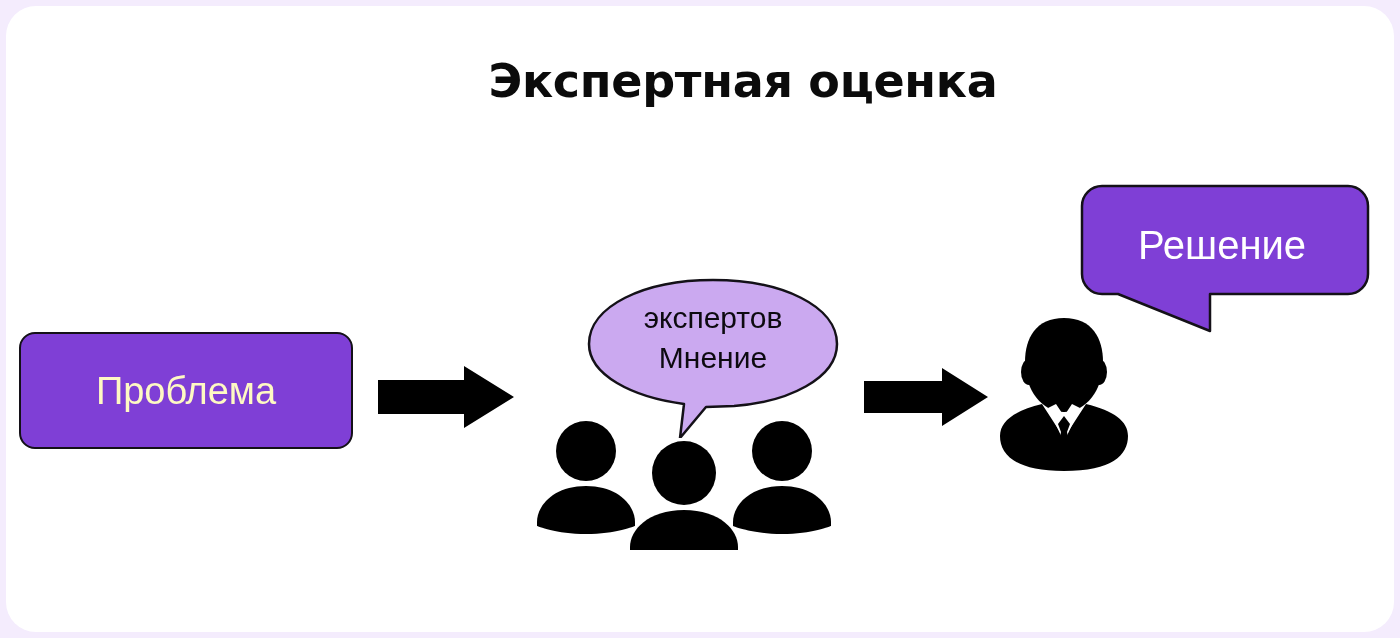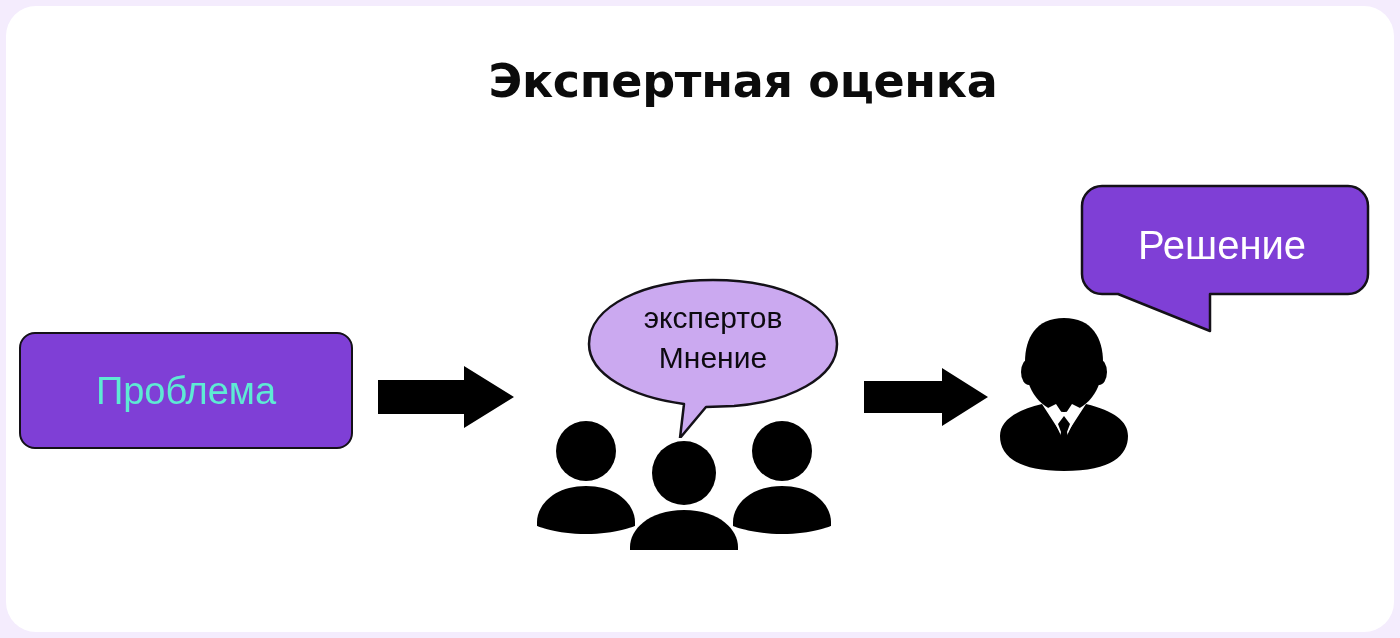--- a/index.html
+++ b/index.html
@@ -59,21 +59,21 @@
     border: 2px solid #141118;
     border-radius: 16px;
     box-sizing: border-box;
     display: flex;
     align-items: center;
     justify-content: center;
   }
   .problem-label {
     font-family: "Liberation Sans", sans-serif;
     font-size: 38px;
-    color: #5eead4;
+    color: #fef9c3;
     line-height: 1;
   }
 
   
   .arrow {
     position: absolute;
   }
   .arrow svg { display: block; }
 
   

